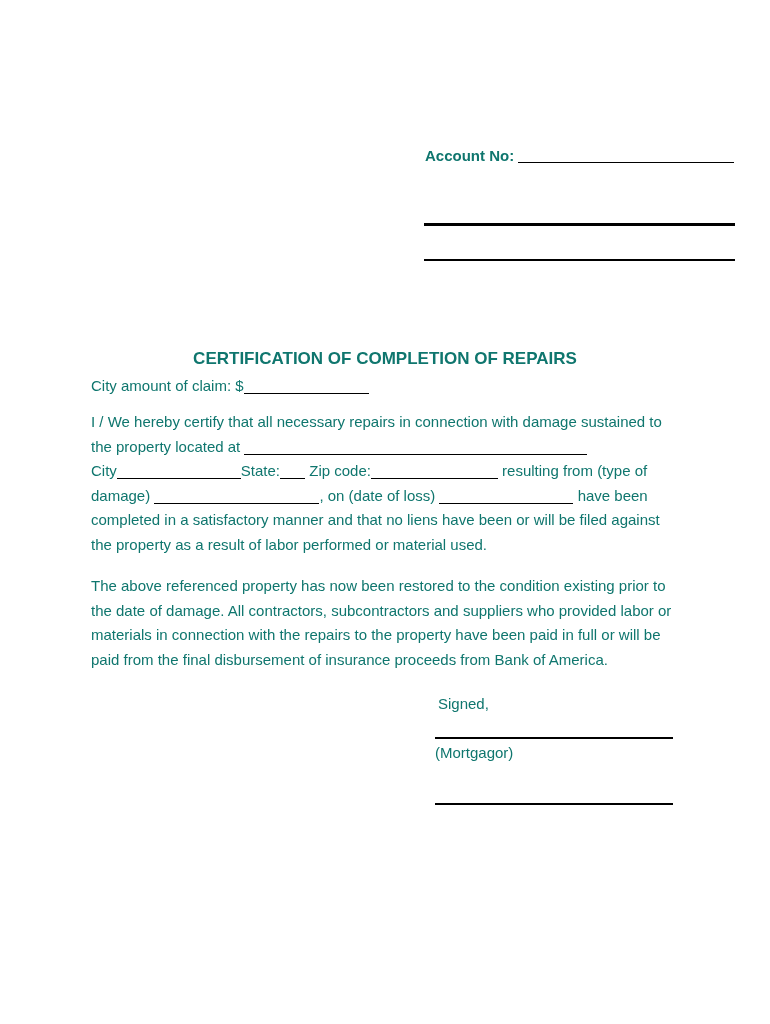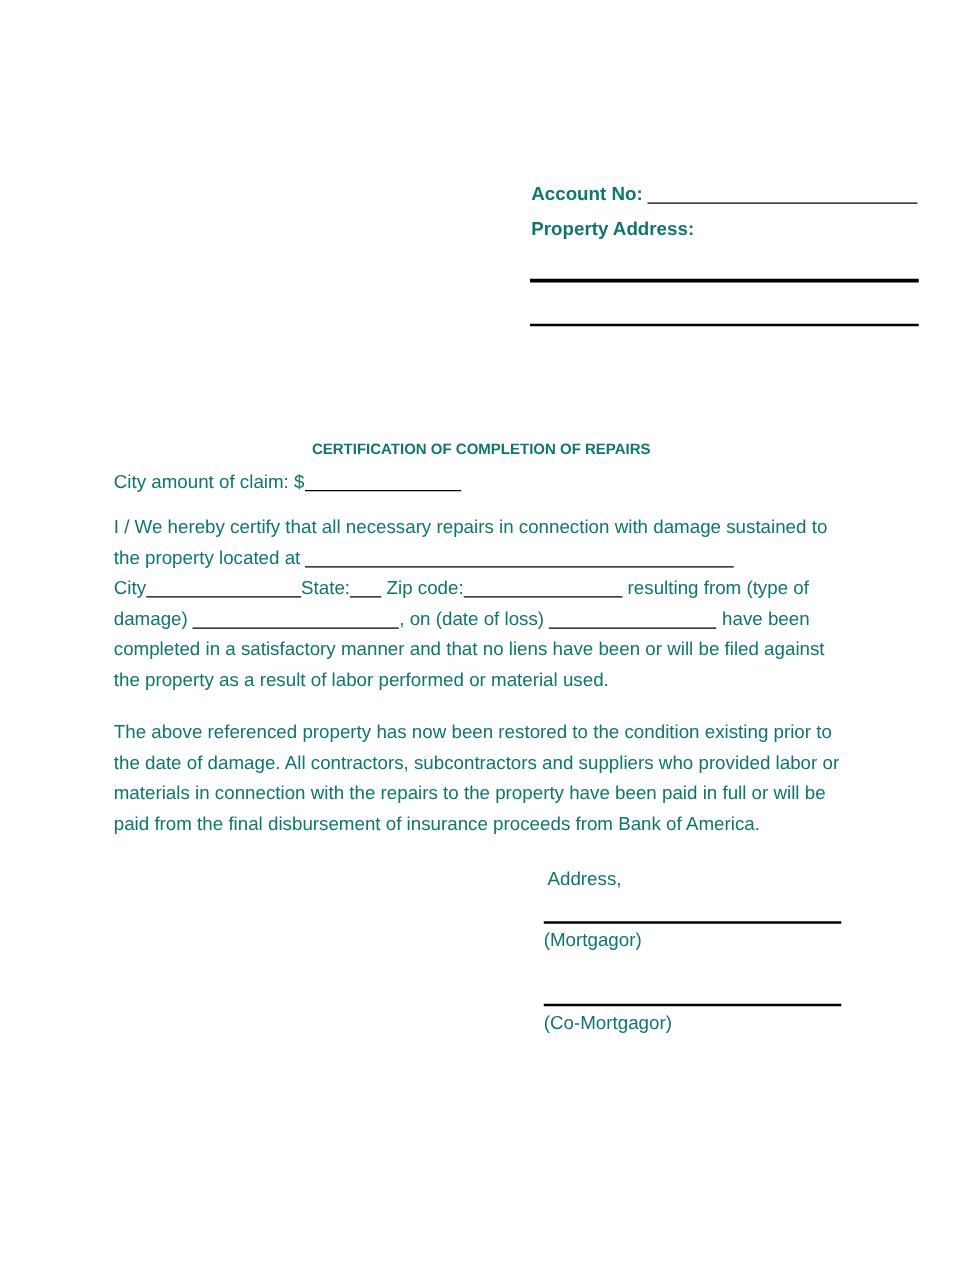--- a/index.html
+++ b/index.html
@@ -47,21 +47,21 @@
     width: 311px; height: 1.5px;
     background: #000;
   }
 
   
   .title {
     position: absolute;
     left: 91px; top: 348px;
     width: 588px;
     text-align: center;
-    font-size: 12px;
+    font-size: 17px;
     font-weight: bold;
     line-height: 22px;
   }
 
   
   .claim-line {
     position: absolute;
     left: 91px; top: 376px;
     width: 588px;
     line-height: 19px;
@@ -123,40 +123,38 @@
 </head>
 <body>
 
 <div class="page">
 
   <div class="header-block">
     <div class="acct-row">
       <span class="bold">Account No:</span>
       <span class="fill-line"></span>
     </div>
-    <div class="prop-label bold">Property Address:</div>
   </div>
   <div class="addr-line-thick"></div>
   <div class="addr-line-thin"></div>
 
   <div class="title">CERTIFICATION OF COMPLETION OF REPAIRS</div>
 
   <div class="claim-line"><span>City amount of claim: $</span><span class="blank w125"></span></div>
 
   <p class="para para1"><span>I / We hereby certify that all necessary repairs in connection with damage sustained to the property located at</span>
 <span class="blank w343"></span>
 <span class="unit"><span>City</span><span class="blank w124"></span></span><span class="unit"><span>State:</span><span class="blank w25"></span></span>
 <span class="unit"><span>Zip code:</span><span class="blank w127"></span></span>
 <span>resulting from (type of damage)</span>
 <span class="unit"><span class="blank w165"></span><span>,</span></span>
 <span>on (date of loss)</span>
 <span class="blank w134"></span>
 <span>have been completed in a satisfactory manner and that no liens have been or will be filed against the property as a result of labor performed or material used.</span></p>
 
   <p class="para para2">The above referenced property has now been restored to the condition existing prior to the date of damage. All contractors, subcontractors and suppliers who provided labor or materials in connection with the repairs to the property have been paid in full or will be paid from the final disbursement of insurance proceeds from Bank of America.</p>
 
-  <div class="signed-label">Address,</div>
+  <div class="signed-label">Signed,</div>
   <div class="sig-line sig-line-1"></div>
   <div class="sig-caption cap-1">(Mortgagor)</div>
   <div class="sig-line sig-line-2"></div>
-  <div class="sig-caption cap-2">(Co-Mortgagor)</div>
 
 </div>
 
 </body></html>

